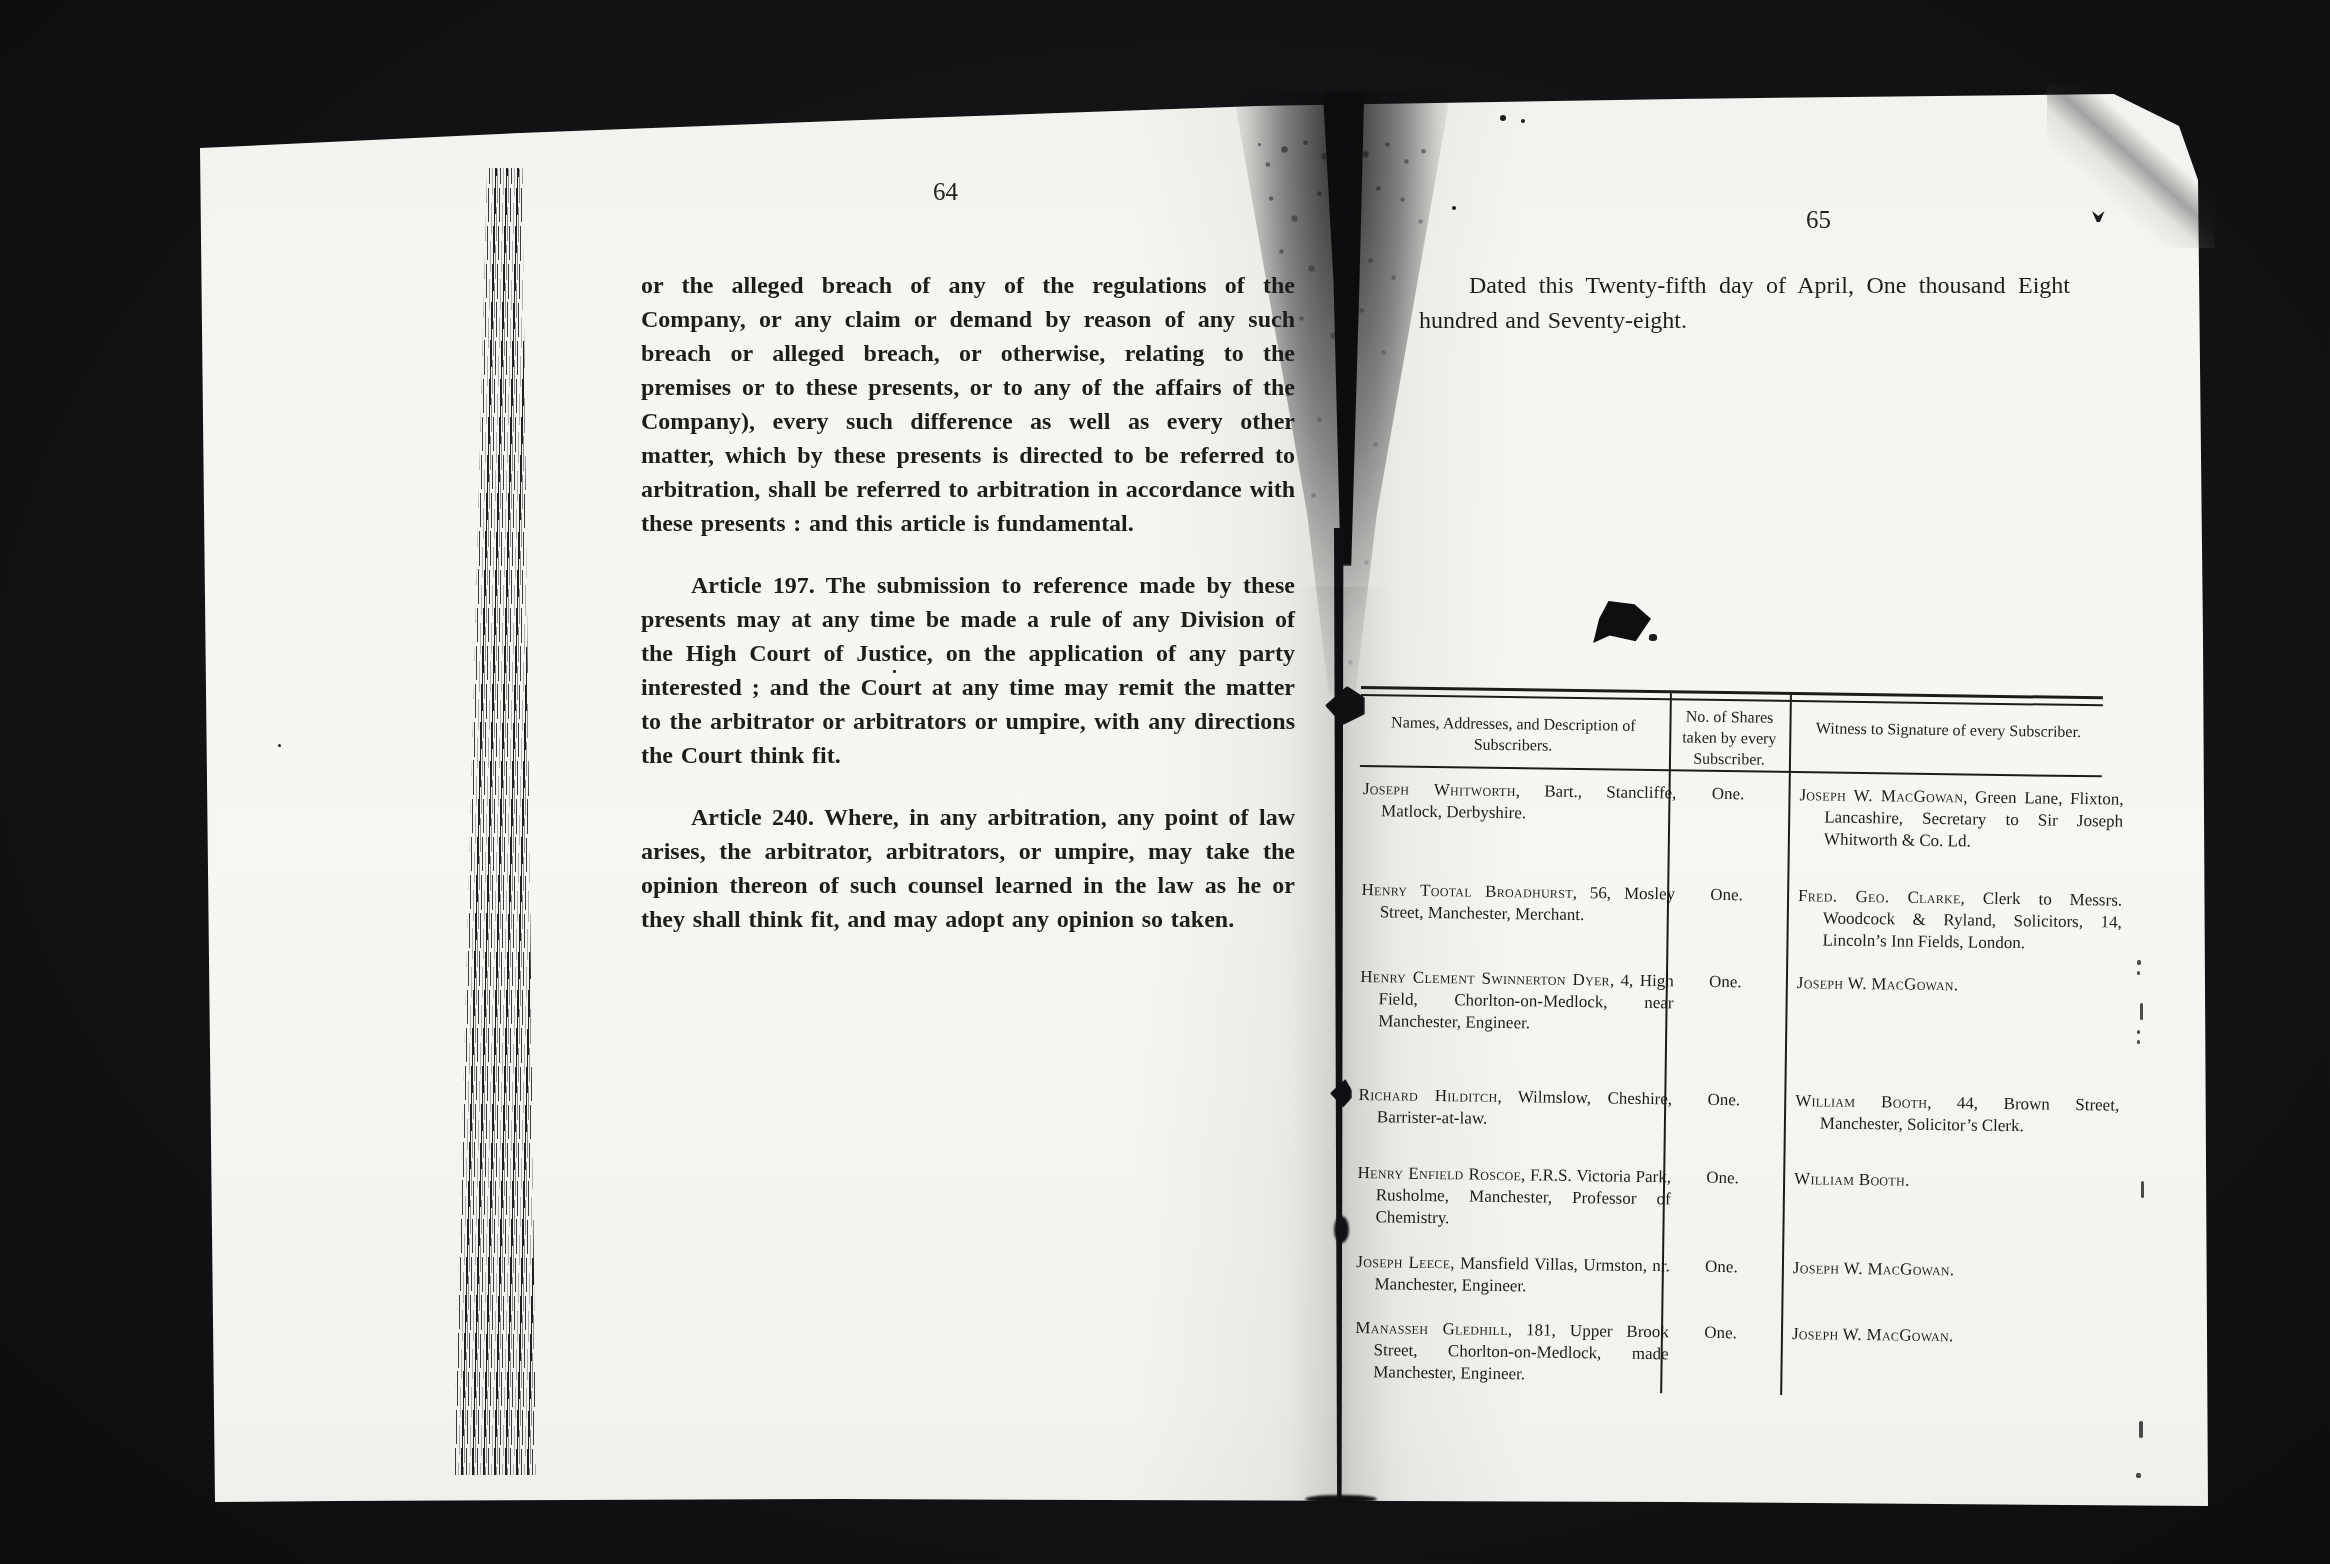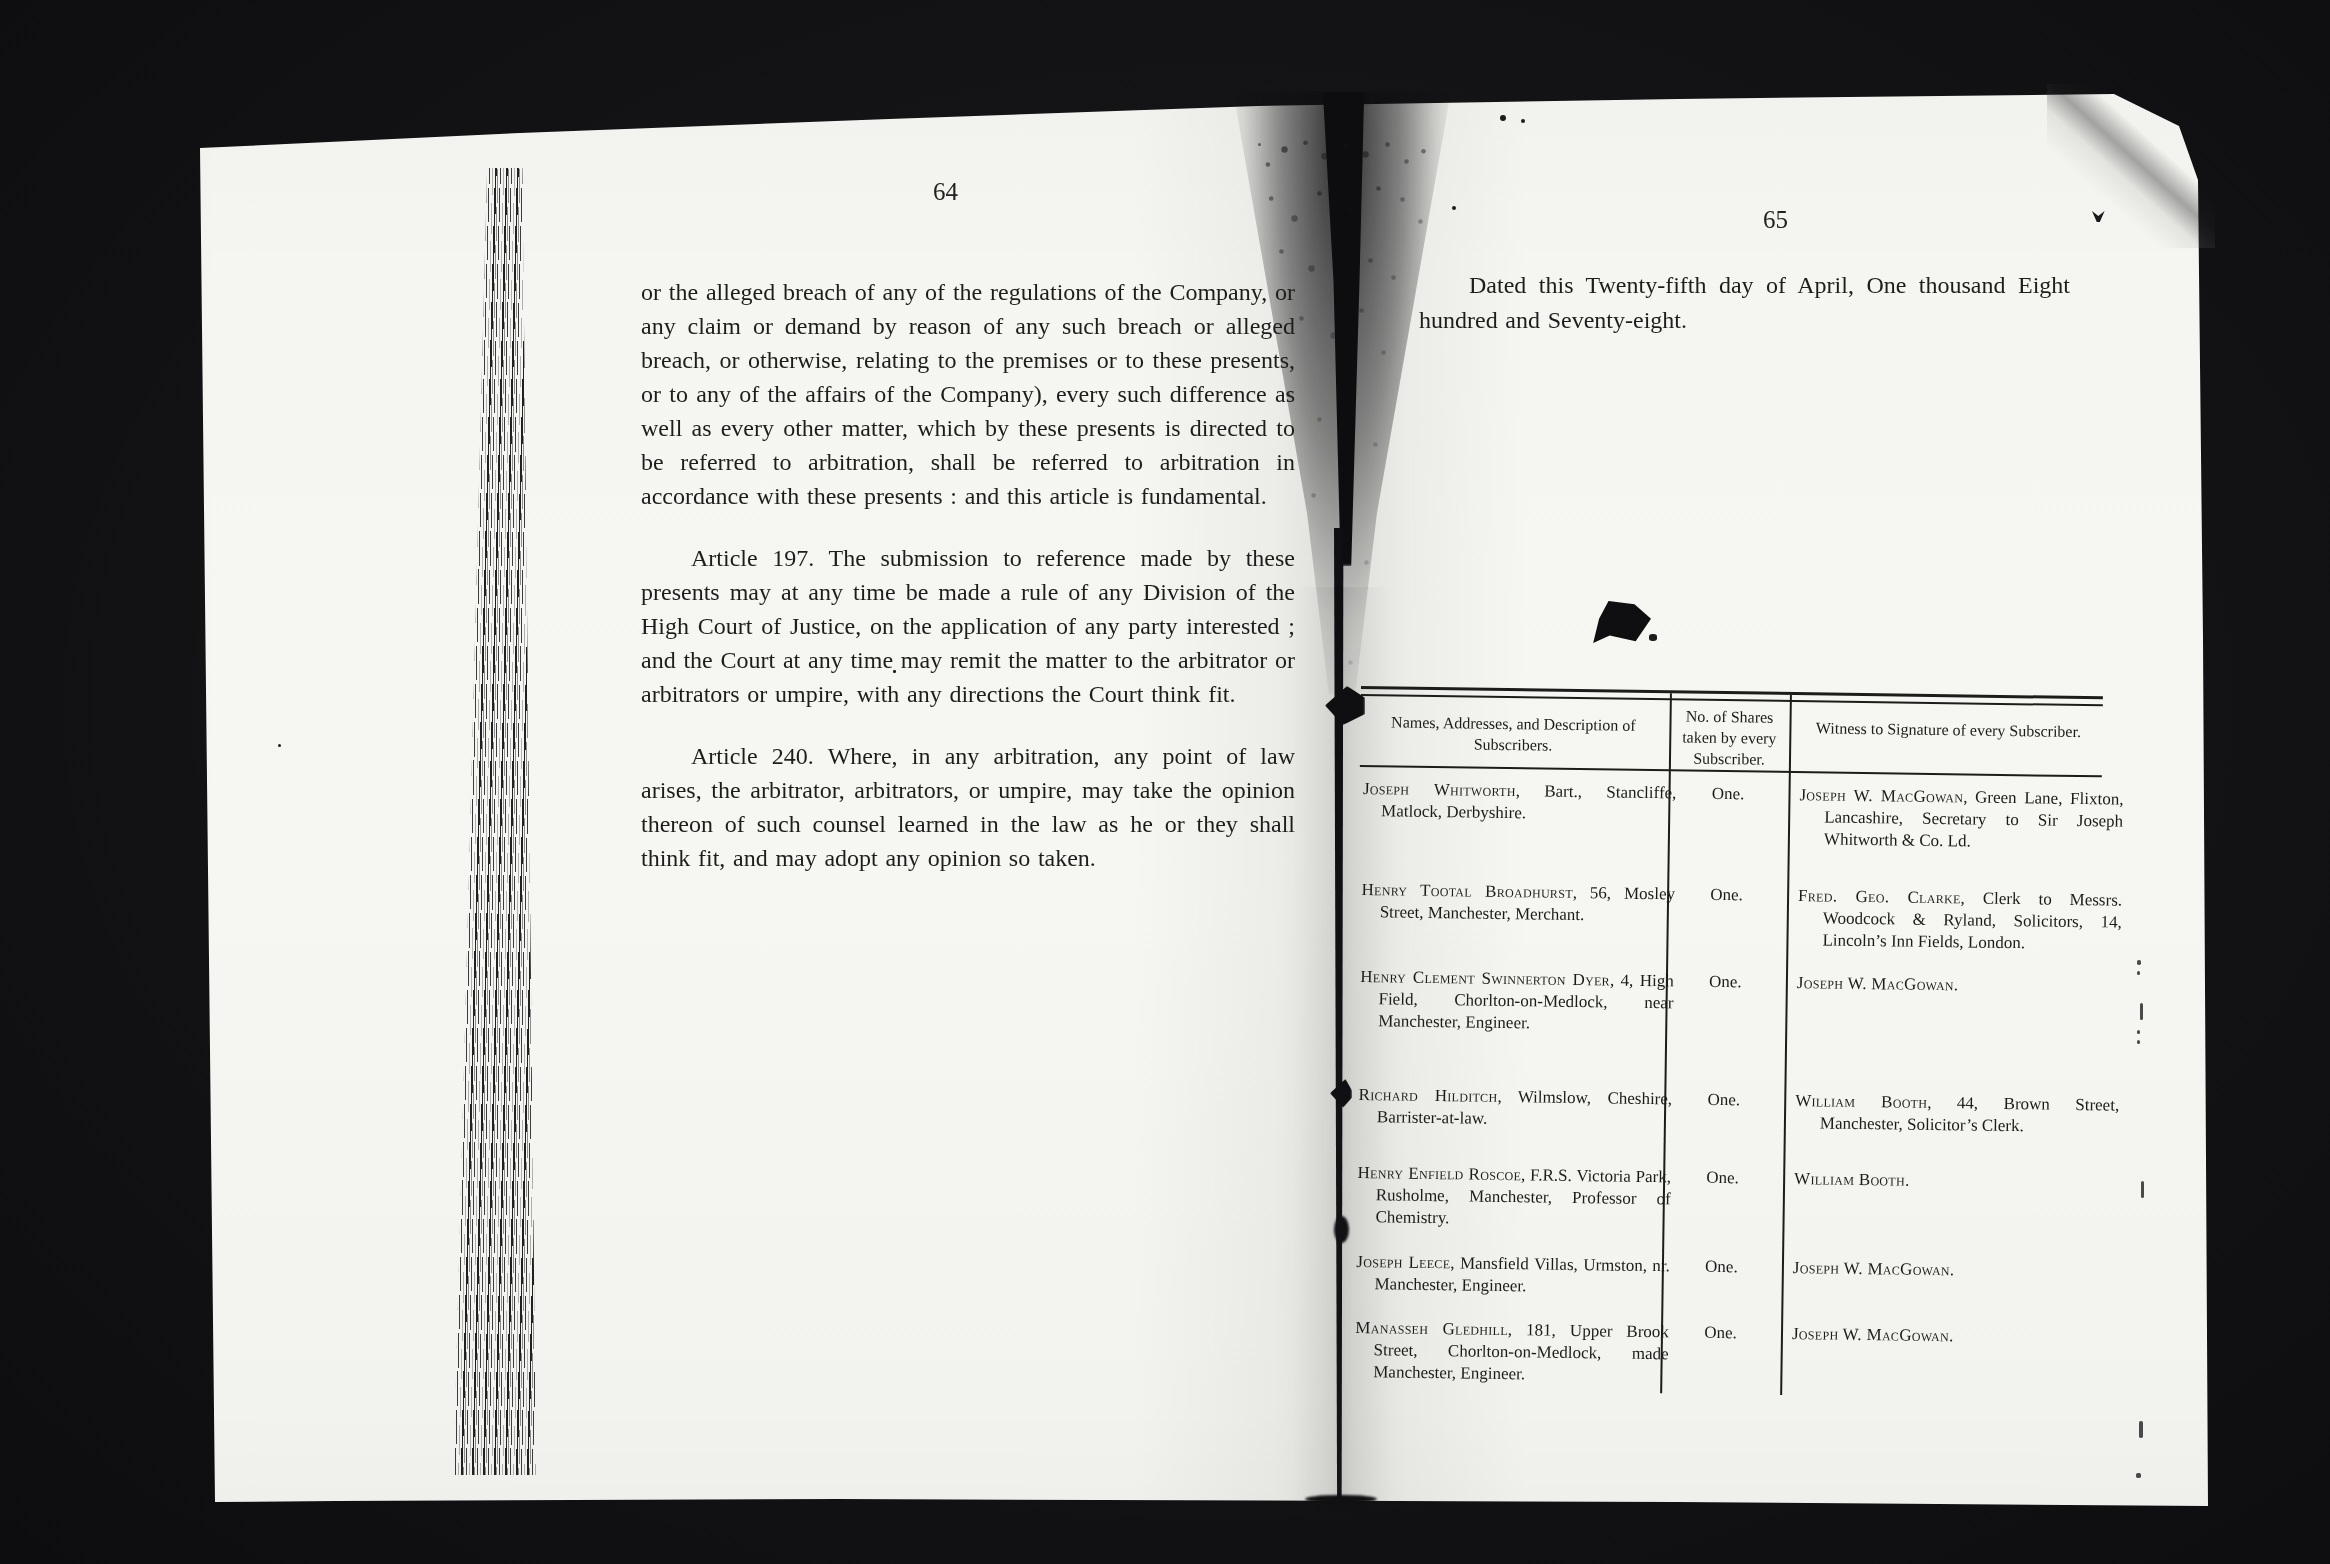--- a/index.html
+++ b/index.html
@@ -56,24 +56,24 @@
       161px 77px 0 0.8px rgba(20,20,24,.3),22px 107px 0 0.8px rgba(20,20,24,.4),52px 124px 0 1.7px rgba(20,20,24,.35),
       82px 99px 0 0.8px rgba(20,20,24,.4),111px 116px 0 0.8px rgba(20,20,24,.35),134px 133px 0 0.8px rgba(20,20,24,.3),
       42px 174px 0 0.8px rgba(20,20,24,.35),74px 191px 0 1.7px rgba(20,20,24,.3),102px 166px 0 0.8px rgba(20,20,24,.3),
       124px 208px 0 0.8px rgba(20,20,24,.25),28.5px 250px 0 0.8px rgba(20,20,24,.3),60px 275px 0 0.8px rgba(20,20,24,.25),
       94px 258px 0 0.8px rgba(20,20,24,.25),116px 300px 0 0.8px rgba(20,20,24,.2),54px 351px 0 0.8px rgba(20,20,24,.25),
       86px 376px 0 0.8px rgba(20,20,24,.2),107px 418px 0 0.8px rgba(20,20,24,.18),77px 468px 0 0.8px rgba(20,20,24,.18),
       91px 518px 0 0.8px rgba(20,20,24,.15);}
   
   .pagenum{position:absolute;width:75px;text-align:center;font-size:25px;color:#222220;}
   #pn64{left:908px;top:178px;}
-  #pn65{left:1738px;top:206px;}
+  #pn65{left:1781px;top:206px;}
   .textcol{position:absolute;color:#1d1d1b;font-size:24px;line-height:34px;text-align:justify;word-spacing:1.7px;}
   .textcol p{margin:0;}
-  #col-left{left:641px;top:275px;width:654px;}
+  #col-left{left:641px;top:268px;width:654px;font-weight:bold;}
   #col-left p{margin-bottom:28px;}
   #col-right{left:1419px;top:268px;width:651px;line-height:35px;}
   #col-right p{margin-bottom:25px;}
   .indent{text-indent:50px;}
   
   .subtable{position:absolute;left:1361px;top:686px;width:742px;height:713px;color:#1b1b19;
     font-size:17px;line-height:22px;transform:rotate(.8deg);transform-origin:0 0;}
   .trule-a{position:absolute;left:0;top:0;width:742px;height:2.5px;background:#1c1c1a;}
   .trule-b{position:absolute;left:0;top:8.4px;width:742px;height:1.7px;background:#1c1c1a;}
   .hrule{position:absolute;left:0;top:79px;width:742px;height:1.7px;background:#1c1c1a;}

